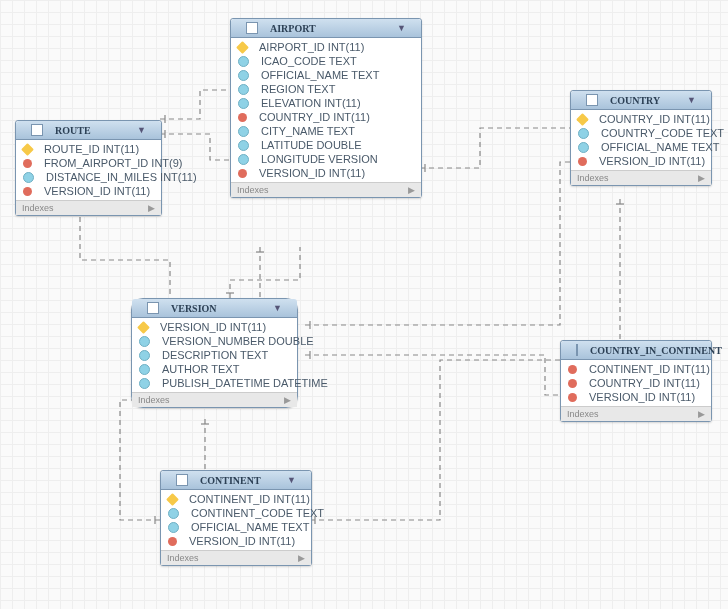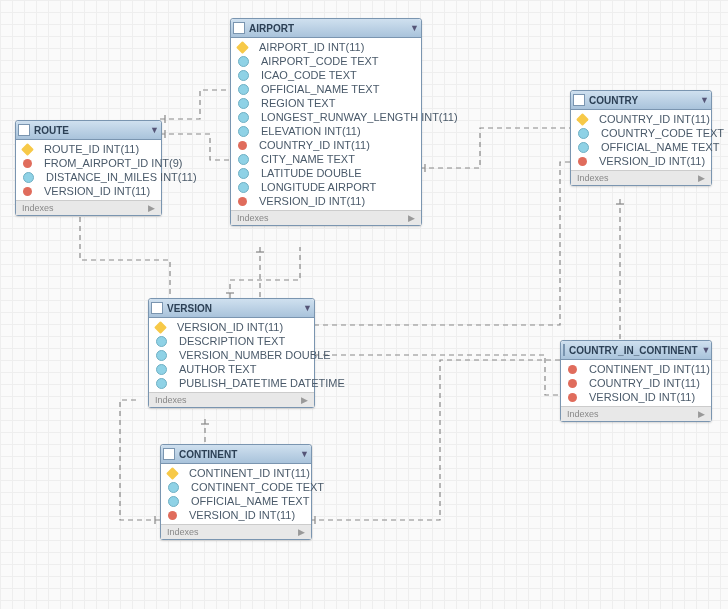--- a/index.html
+++ b/index.html
@@ -1,19 +1,19 @@
 <!DOCTYPE html>
 <html><head>
 <meta charset="utf-8">
 <style>
   html,body{margin:0;padding:0;width:728px;height:609px;background:#fafafa;font-family:Arial,Helvetica,sans-serif;font-size:10px;color:#333;overflow:hidden;}
   .grid{position:absolute;inset:0;background-image:linear-gradient(#eee 1px,transparent 1px),linear-gradient(90deg,#eee 1px,transparent 1px);background-size:12px 12px;}
   .canvas{position:absolute;inset:0;}
   .tbl{position:absolute;background:#fff;border:1px solid #7a95b0;border-radius:3px;box-shadow:0 1px 2px rgba(0,0,0,.15);}
-  .hdr{display:flex;align-items:center;gap:4px;padding:3px 2px;background:linear-gradient(#cfe0ef,#a9c3db);border-bottom:1px solid #7a95b0;border-radius:3px 3px 0 0;color:#2c4055;font-weight:bold;font-size:10px;}
+  .hdr{display:flex;align-items:center;gap:12px;padding:3px 15px;background:linear-gradient(#cfe0ef,#a9c3db);border-bottom:1px solid #7a95b0;border-radius:3px 3px 0 0;color:#2c4055;font-weight:bold;font-size:10px;font-family:Liberation Serif, serif;}
   .hdr .ticon{width:10px;height:10px;border:1px solid #7a95b0;background:#fff;}
   .hdr .arr{margin-left:auto;color:#557;font-size:9px;}
   .rows{padding:2px 0;}
   .row{display:flex;align-items:center;gap:12px;padding:1px 7px;font-size:11px;color:#4a5a6a;white-space:nowrap;}
   .ico{width:9px;height:9px;border-radius:50%;flex:0 0 9px;}
   .pk{background:#f7c948;transform:rotate(45deg);border-radius:1px;}
   .fk{background:#e06c5c;}
   .at{background:#8fd2e6;border:1px solid #6fb0c4;}
   .idx{padding:2px 6px;font-size:9px;color:#888;background:#e8e8e8;border-top:1px solid #ccc;display:flex;align-items:flex-end;}
   .idx .arr{margin-left:auto;color:#999;}
@@ -99,57 +99,49 @@
         <span>AIRPORT</span>
         <span class="arr">▼</span>
       </div>
       <div class="rows">
         <div class="row">
           <span class="ico pk"></span>
           <span>AIRPORT_ID INT(11)</span>
         </div>
         <div class="row">
           <span class="ico at"></span>
-          <span>AIRPORT_CODE TEXT</span>
-        </div>
-        <div class="row">
-          <span class="ico at"></span>
           <span>ICAO_CODE TEXT</span>
         </div>
         <div class="row">
           <span class="ico at"></span>
           <span>OFFICIAL_NAME TEXT</span>
         </div>
         <div class="row">
           <span class="ico at"></span>
           <span>REGION TEXT</span>
         </div>
         <div class="row">
           <span class="ico at"></span>
-          <span>LONGEST_RUNWAY_LENGTH INT(11)</span>
-        </div>
-        <div class="row">
-          <span class="ico at"></span>
           <span>ELEVATION INT(11)</span>
         </div>
         <div class="row">
           <span class="ico fk"></span>
           <span>COUNTRY_ID INT(11)</span>
         </div>
         <div class="row">
           <span class="ico at"></span>
           <span>CITY_NAME TEXT</span>
         </div>
         <div class="row">
           <span class="ico at"></span>
           <span>LATITUDE DOUBLE</span>
         </div>
         <div class="row">
           <span class="ico at"></span>
-          <span>LONGITUDE AIRPORT</span>
+          <span>LONGITUDE VERSION</span>
         </div>
         <div class="row">
           <span class="ico fk"></span>
           <span>VERSION_ID INT(11)</span>
         </div>
       </div>
       <div class="idx">
         <span>Indexes</span>
         <span class="arr">▶</span>
       </div>
@@ -176,41 +168,41 @@
         <div class="row">
           <span class="ico fk"></span>
           <span>VERSION_ID INT(11)</span>
         </div>
       </div>
       <div class="idx">
         <span>Indexes</span>
         <span class="arr">▶</span>
       </div>
     </div>
-    <div class="tbl" style="left: 148px; top: 298px; width: 165px;">
+    <div class="tbl" style="left: 131px; top: 298px; width: 165px; border-radius: 12px;">
       <div class="hdr">
         <span class="ticon"></span>
         <span>VERSION</span>
         <span class="arr">▼</span>
       </div>
       <div class="rows">
         <div class="row">
           <span class="ico pk"></span>
           <span>VERSION_ID INT(11)</span>
         </div>
         <div class="row">
           <span class="ico at"></span>
+          <span>VERSION_NUMBER DOUBLE</span>
+        </div>
+        <div class="row">
+          <span class="ico at"></span>
           <span>DESCRIPTION TEXT</span>
         </div>
         <div class="row">
           <span class="ico at"></span>
-          <span>VERSION_NUMBER DOUBLE</span>
-        </div>
-        <div class="row">
-          <span class="ico at"></span>
           <span>AUTHOR TEXT</span>
         </div>
         <div class="row">
           <span class="ico at"></span>
           <span>PUBLISH_DATETIME DATETIME</span>
         </div>
       </div>
       <div class="idx">
         <span>Indexes</span>
         <span class="arr">▶</span>
@@ -234,21 +226,21 @@
         <div class="row">
           <span class="ico fk"></span>
           <span>VERSION_ID INT(11)</span>
         </div>
       </div>
       <div class="idx">
         <span>Indexes</span>
         <span class="arr">▶</span>
       </div>
     </div>
-    <div class="tbl" style="left: 160px; top: 444px; width: 150px;">
+    <div class="tbl" style="left: 160px; top: 470px; width: 150px;">
       <div class="hdr">
         <span class="ticon"></span>
         <span>CONTINENT</span>
         <span class="arr">▼</span>
       </div>
       <div class="rows">
         <div class="row">
           <span class="ico pk"></span>
           <span>CONTINENT_ID INT(11)</span>
         </div>

